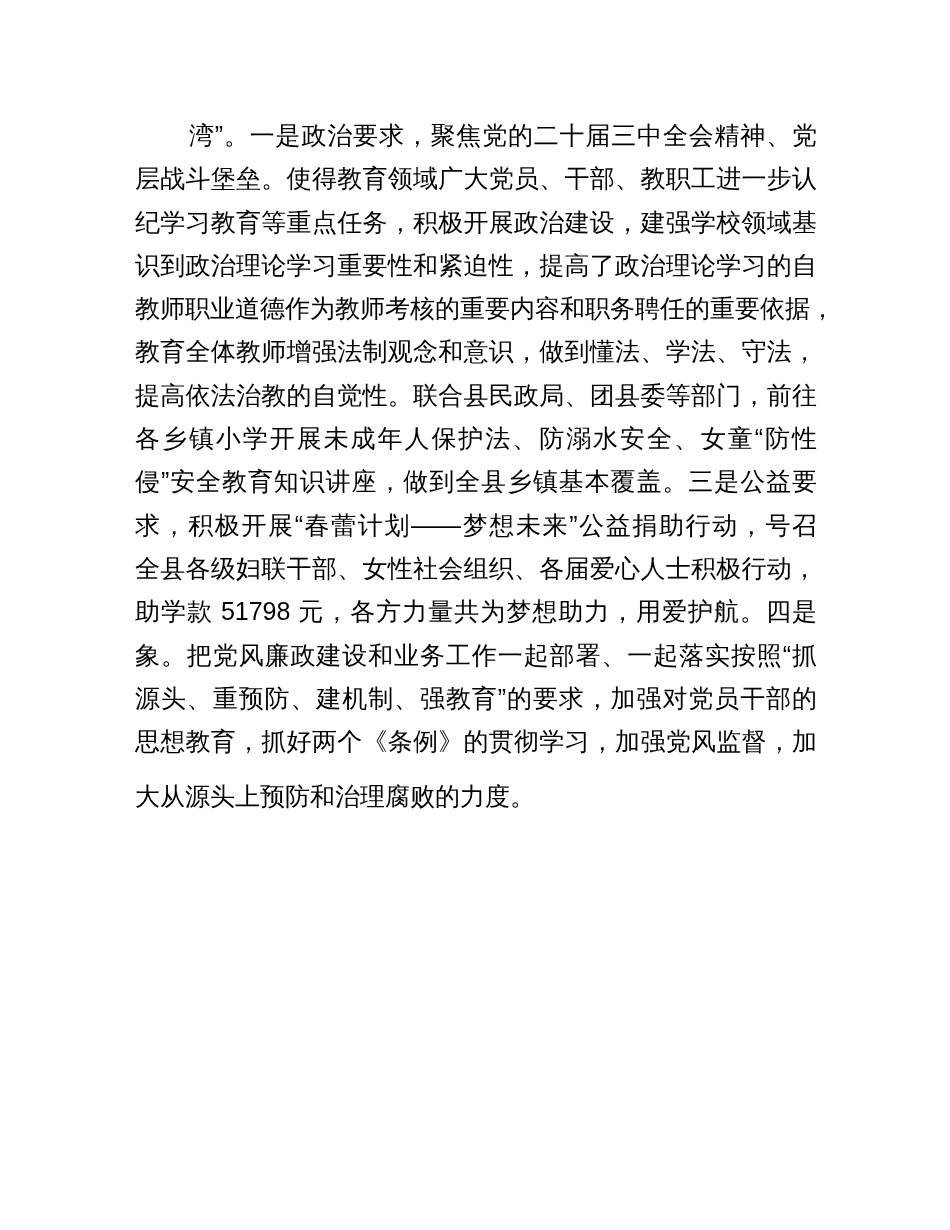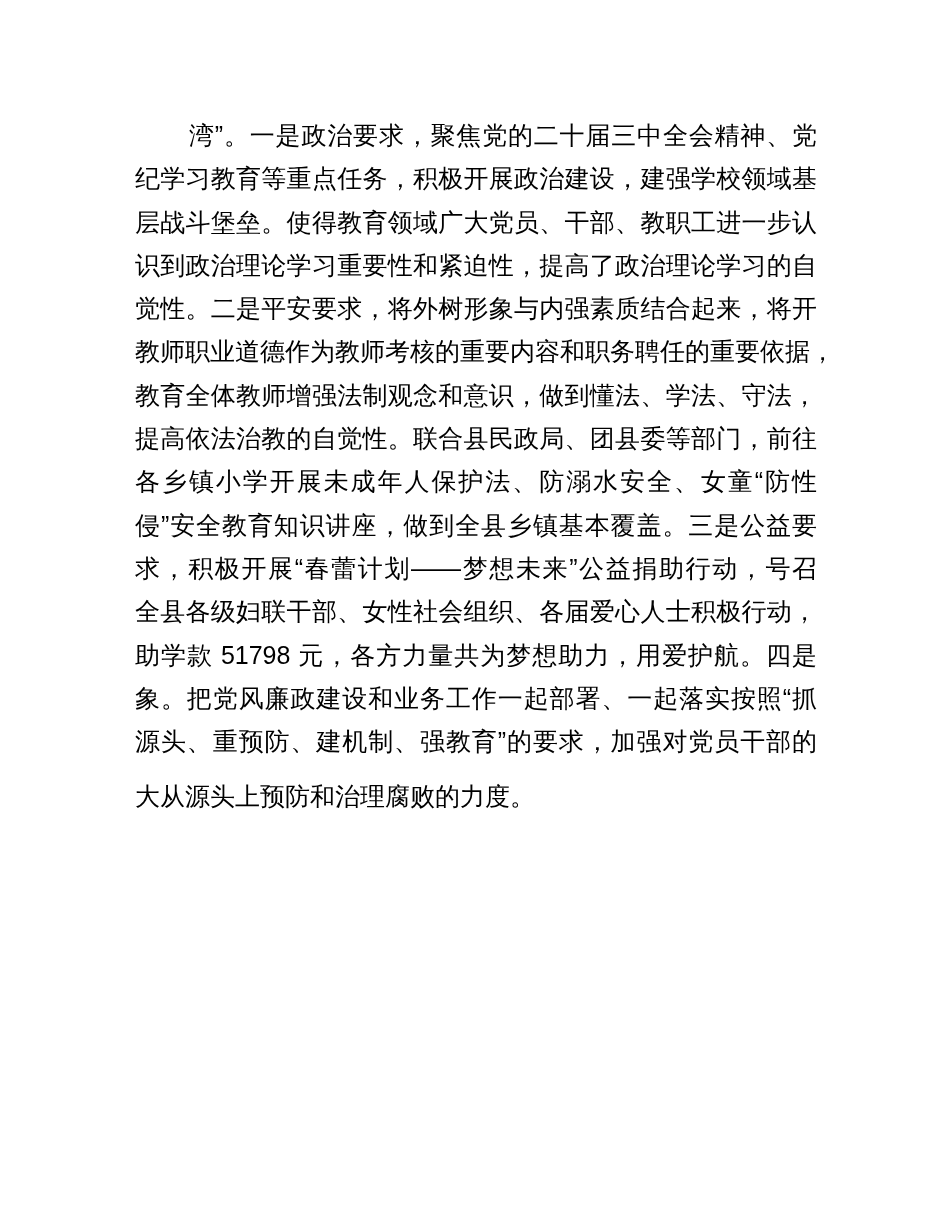--- a/index.html
+++ b/index.html
@@ -37,29 +37,29 @@
     text-align-last: left;
     margin-top: 12px;
   }
 </style>
 </head>
 <body>
 
 <div class="page">
   <div class="text-block" id="text-block">
       <div class="doc-line indent">湾”。一是政治要求，聚焦党的二十届三中全会精神、党</div>
+      <div class="doc-line">层战斗堡垒。使得教育领域广大党员、干部、教职工进一步认</div>
       <div class="doc-line">纪学习教育等重点任务，积极开展政治建设，建强学校领域基</div>
-      <div class="doc-line">层战斗堡垒。使得教育领域广大党员、干部、教职工进一步认</div>
       <div class="doc-line">识到政治理论学习重要性和紧迫性，提高了政治理论学习的自</div>
-      <div class="doc-line">觉性。二是平安要求，将外树形象与内强素质结合起来，将开</div>
       <div class="doc-line">教师职业道德作为教师考核的重要内容和职务聘任的重要依据，</div>
       <div class="doc-line">教育全体教师增强法制观念和意识，做到懂法、学法、守法，</div>
       <div class="doc-line">提高依法治教的自觉性。联合县民政局、团县委等部门，前往</div>
       <div class="doc-line">各乡镇小学开展未成年人保护法、防溺水安全、女童“防性</div>
       <div class="doc-line">侵”安全教育知识讲座，做到全县乡镇基本覆盖。三是公益要</div>
       <div class="doc-line">求，积极开展“春蕾计划——梦想未来”公益捐助行动，号召</div>
       <div class="doc-line">全县各级妇联干部、女性社会组织、各届爱心人士积极行动，</div>
       <div class="doc-line">助学款 51798 元，各方力量共为梦想助力，用爱护航。四是</div>
       <div class="doc-line">象。把党风廉政建设和业务工作一起部署、一起落实按照“抓</div>
       <div class="doc-line">源头、重预防、建机制、强教育”的要求，加强对党员干部的</div>
+      <div class="doc-line">思想教育，抓好两个《条例》的贯彻学习，加强党风监督，加</div>
       <div class="doc-line last">大从源头上预防和治理腐败的力度。</div>
     </div>
 </div>
 
 </body></html>

